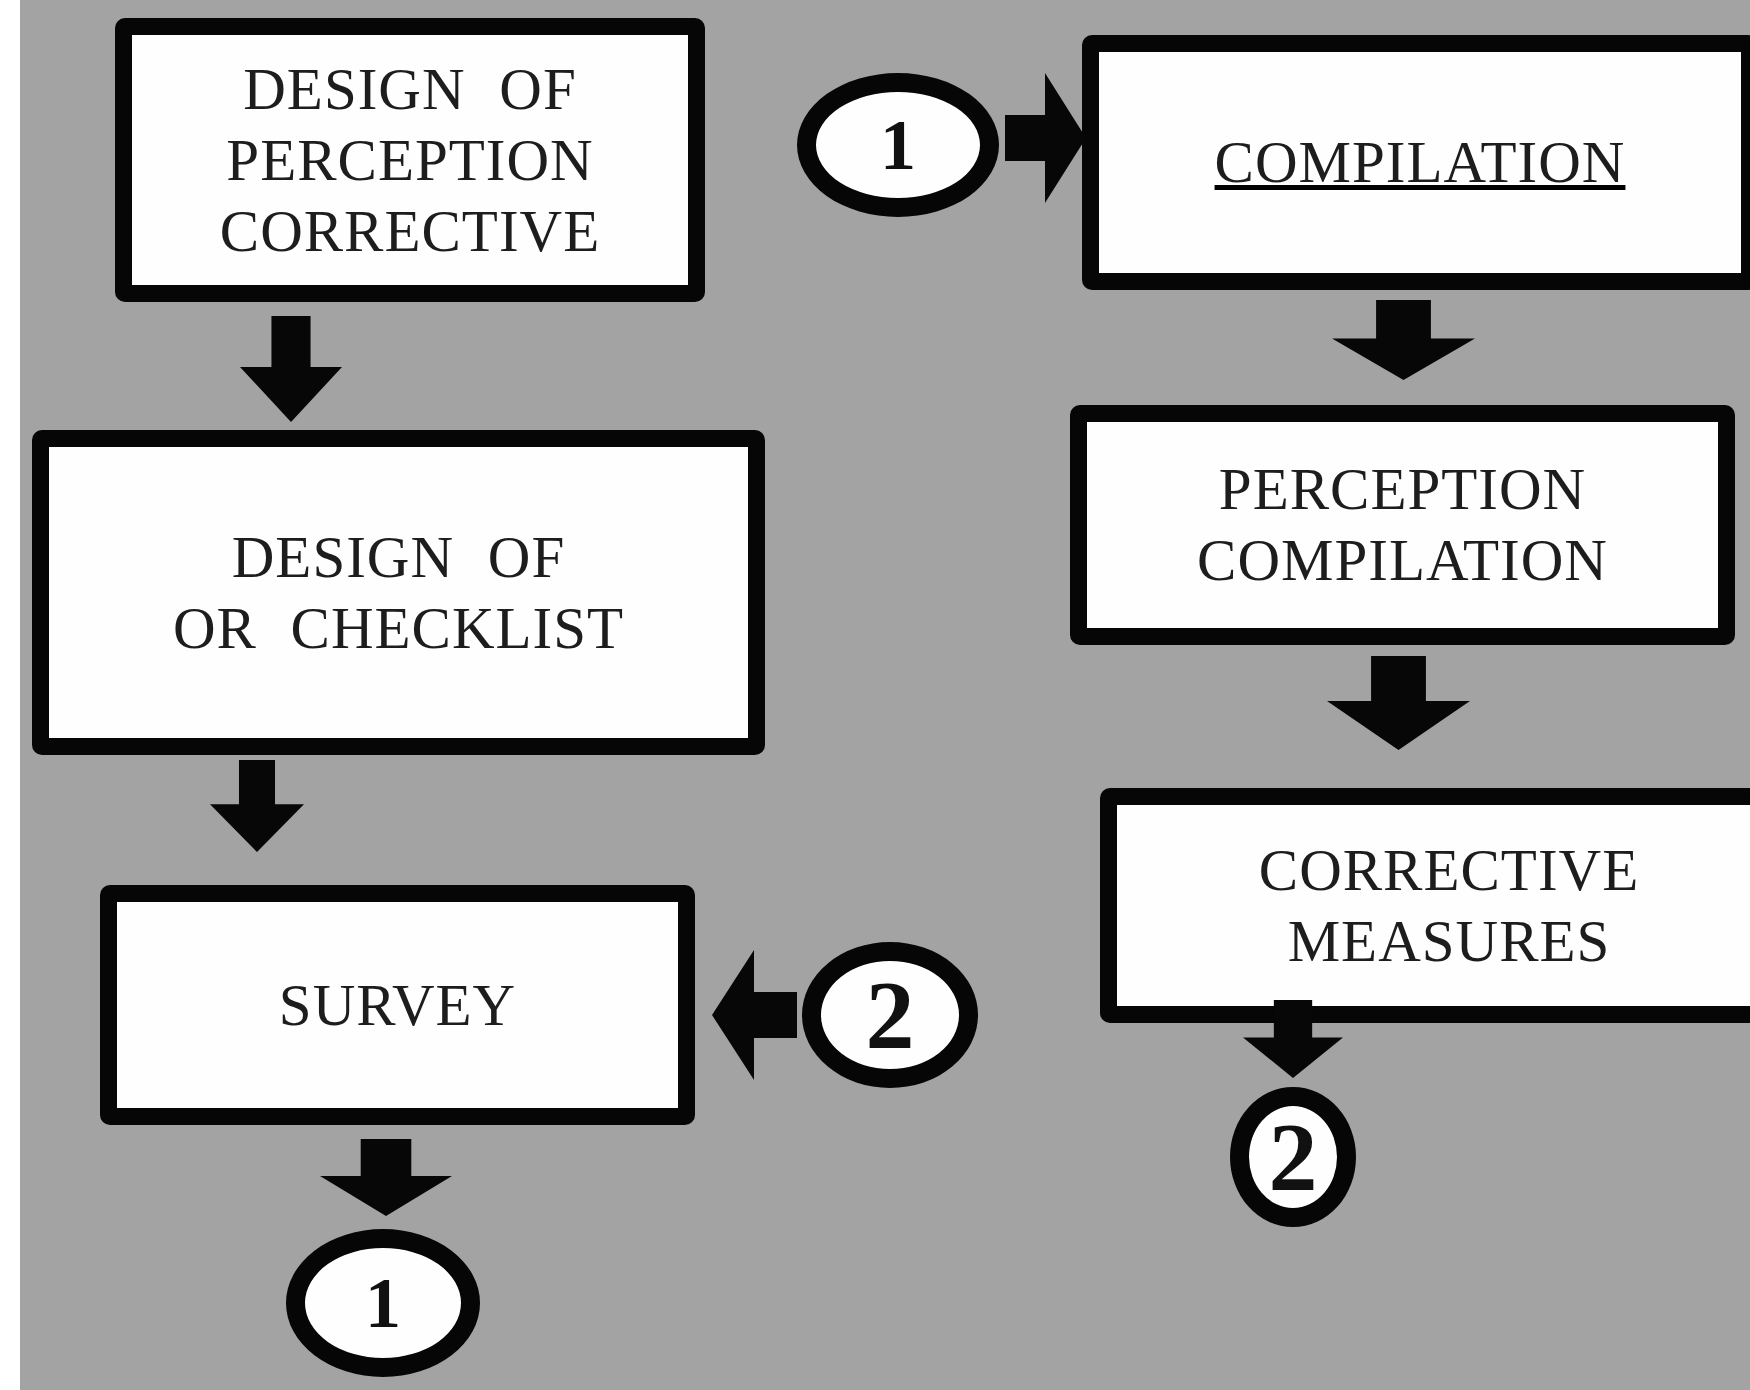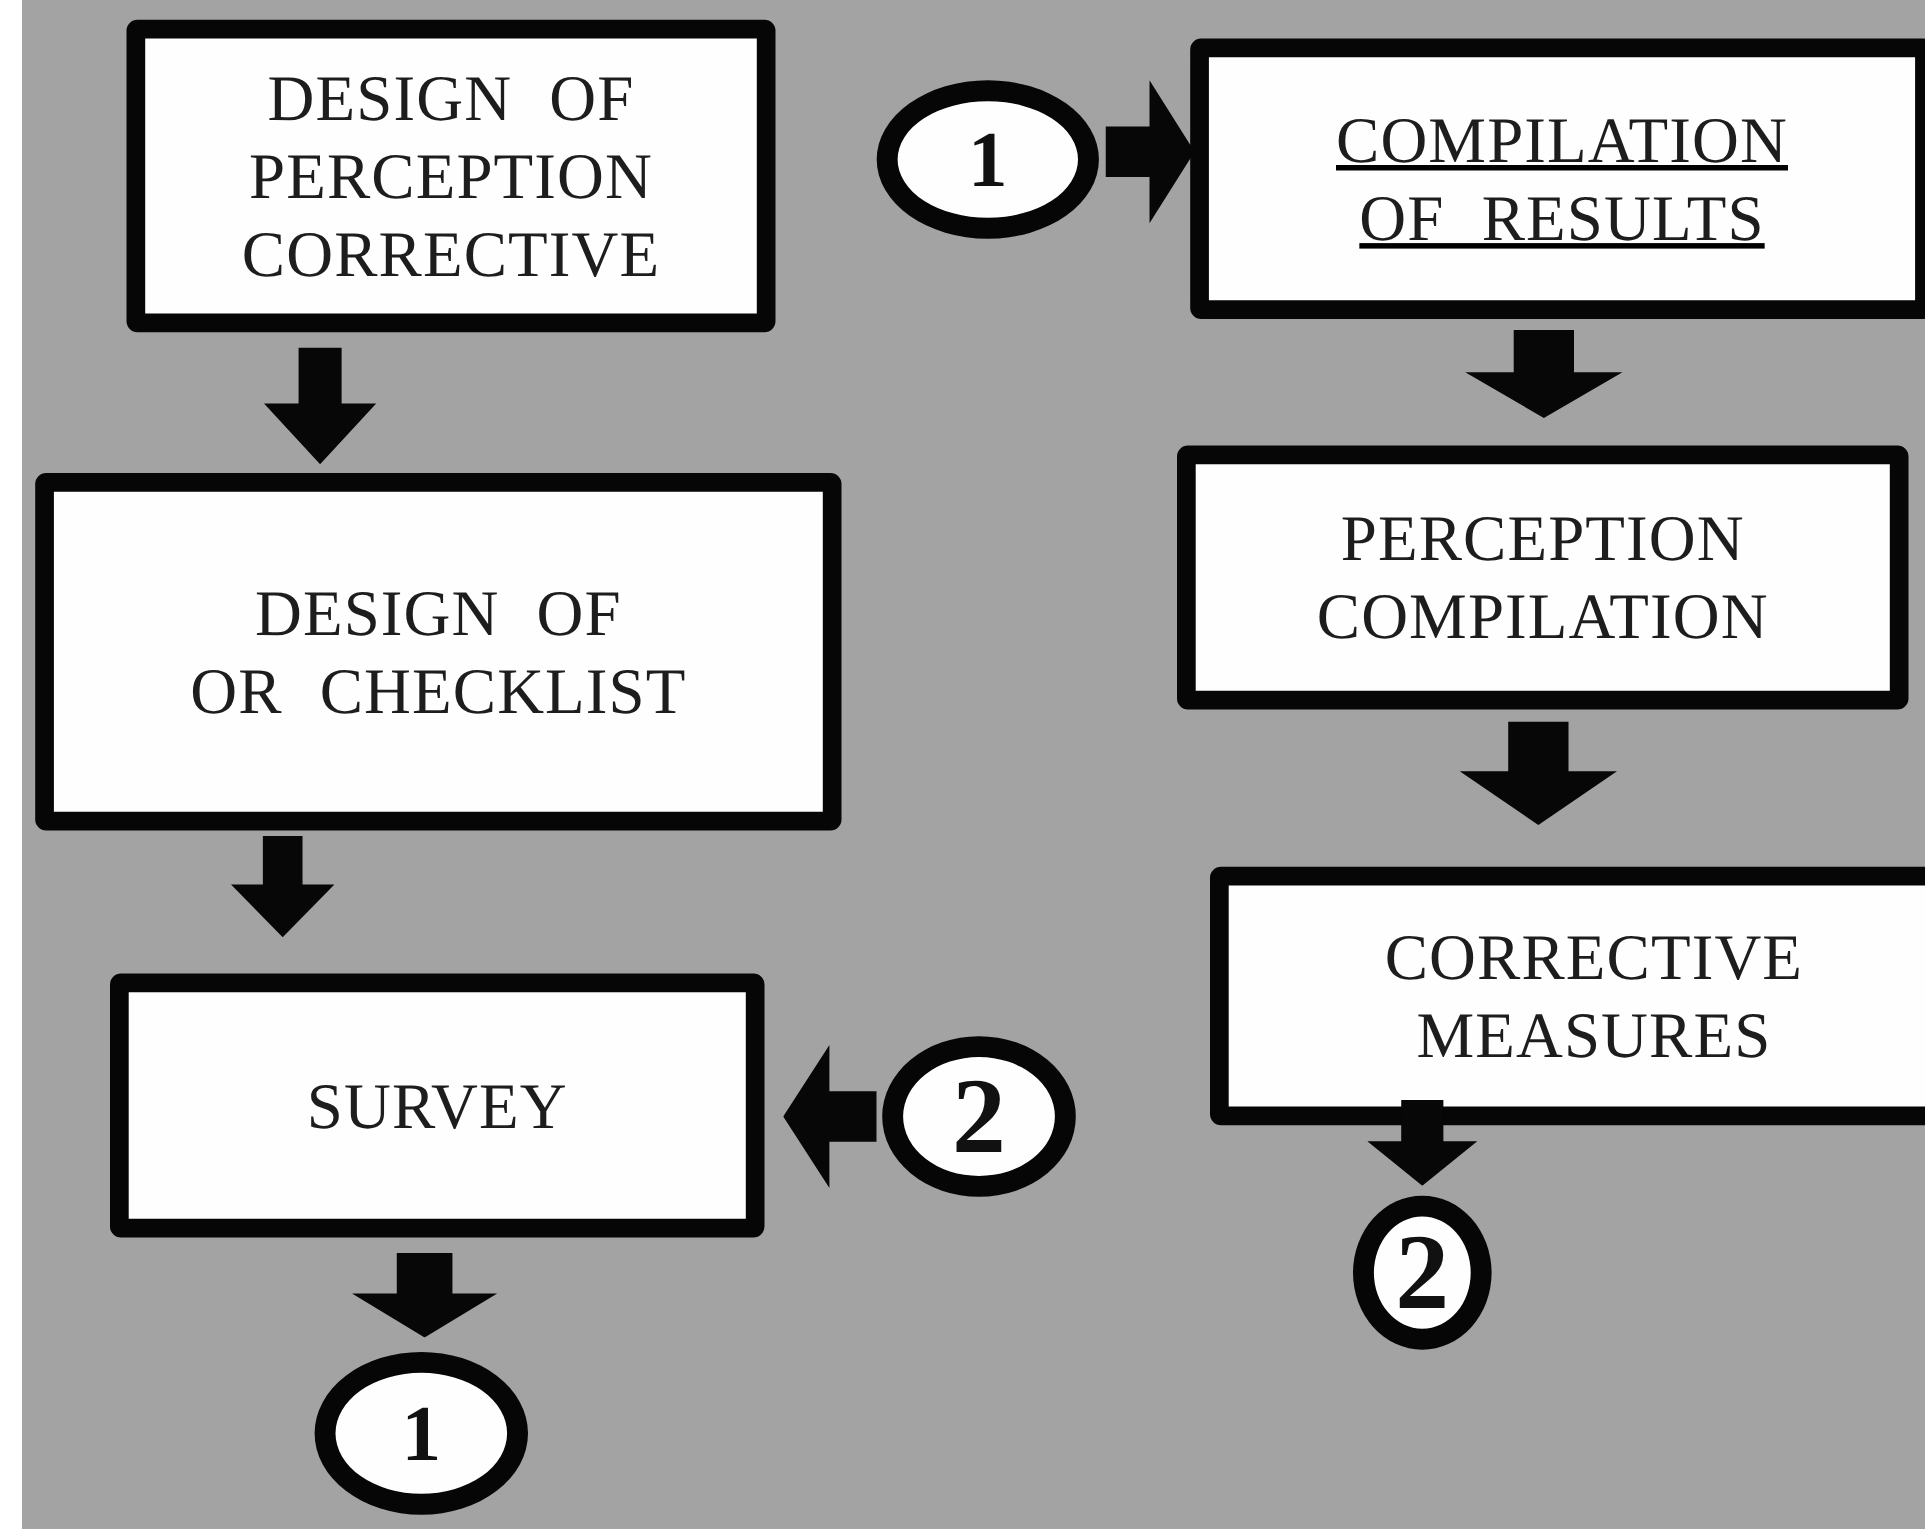--- a/index.html
+++ b/index.html
@@ -117,21 +117,20 @@
       </svg>
   </div>
 
   <div class="connector" style="left:782px; top:942px; width:176px; height:146px;">
     <span class="num num-lg">2</span>
   </div>
 
   <div class="node" style="left:1062px; top:35px; width:676px; height:255px;text-decoration:underline;">
     <div class="node-text">
       <div>COMPILATION</div>
-      <div>OF RESULTS</div>
     </div>
   </div>
 
   <div class="arrow" style="left:1312px; top:300px; width:143px; height:80px;">
     <svg viewBox="0 0 120 100" preserveAspectRatio="none">
         <polygon points="37,0 83,0 83,48 120,48 60,100 0,48 37,48"></polygon>
       </svg>
   </div>
 
   <div class="node" style="left:1050px; top:405px; width:665px; height:240px;">

